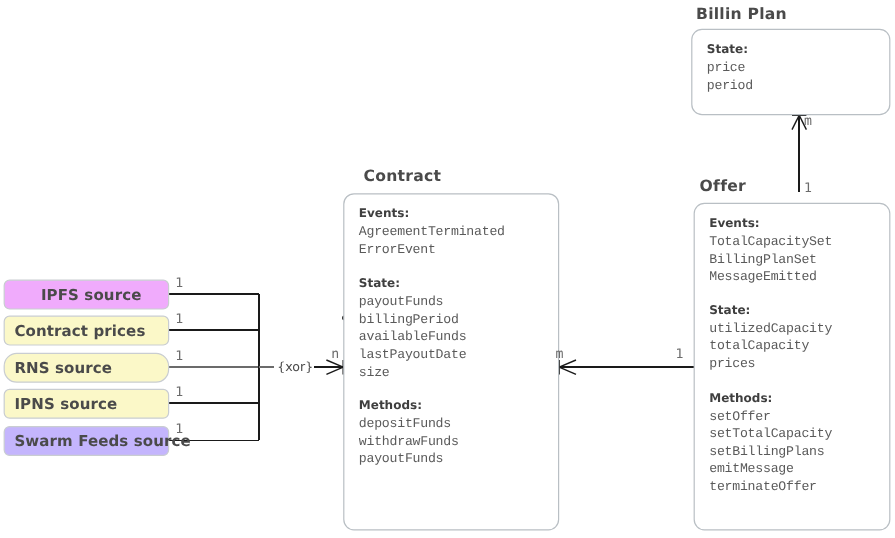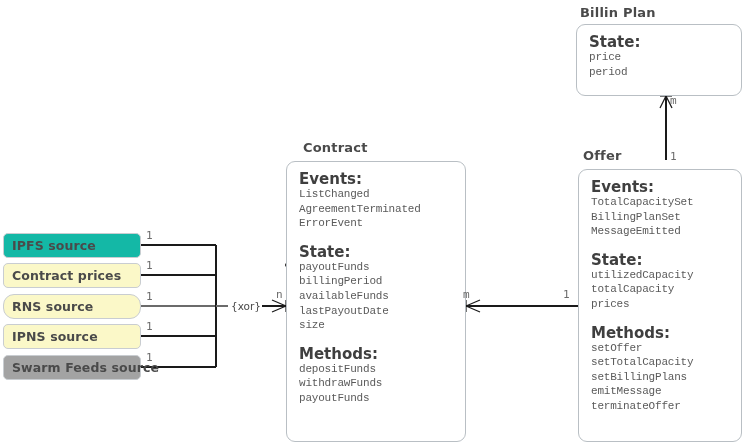--- a/index.html
+++ b/index.html
@@ -43,21 +43,21 @@
     box-sizing: border-box;
     background: #ffffff;
     border: 1.5px solid #b9bfc4;
     border-radius: 9px;
     padding: 9px 12px 10px 12px;
     overflow: hidden;
   }
   .sect-head {
     font-family: "DejaVu Sans", sans-serif;
     font-weight: bold;
-    font-size: 15px;
+    font-size: 10px;
     color: #3f3f3f;
     line-height: 16px;
     white-space: nowrap;
   }
   .sect-item {
     font-family: Liberation Mono, monospace;
     font-size: 11px;
     color: #5a5a5a;
     line-height: 14.6px;
     white-space: nowrap;
@@ -160,21 +160,20 @@
   <div class="entity-title" style="left:580px; top:5px;">Billin Plan</div>
   <div class="entity-box" id="box-billing-plan" style="left:576px; top:24px; width:166px; height:72px;">
     <div class="sect-head">State:</div>
     <div class="sect-item">price</div>
     <div class="sect-item">period</div>
   </div>
 
   <div class="entity-title" style="left:303px; top:140px;">Contract</div>
   <div class="entity-box" id="box-agreement" style="left:286px; top:161px; width:180px; height:281px;">
     <div class="sect-head">Events:</div>
-    <div class="sect-item">ListChanged</div>
     <div class="sect-item">AgreementTerminated</div>
     <div class="sect-item">ErrorEvent</div>
 
     <div class="sect-gap"></div>
 
     <div class="sect-head">State:</div>
     <div class="sect-item">payoutFunds</div>
     <div class="sect-item">billingPeriod</div>
     <div class="sect-item">availableFunds</div>
     <div class="sect-item">lastPayoutDate</div>
@@ -205,33 +204,33 @@
     <div class="sect-gap"></div>
 
     <div class="sect-head">Methods:</div>
     <div class="sect-item">setOffer</div>
     <div class="sect-item">setTotalCapacity</div>
     <div class="sect-item">setBillingPlans</div>
     <div class="sect-item">emitMessage</div>
     <div class="sect-item">terminateOffer</div>
   </div>
 
-  <div class="source-box" style="top:233px; background:#14b8a6;">
+  <div class="source-box" style="top:233px; background:#f0abfc;justify-content:center;">
     <span class="source-label">IPFS source</span>
   </div>
   <div class="source-box" style="top:263px; background:#fbf8c8;">
     <span class="source-label">Contract prices</span>
   </div>
   <div class="source-box" style="top:294px; background:#fbf8c8;border-radius:11px;">
     <span class="source-label">RNS source</span>
   </div>
   <div class="source-box" style="top:324px; background:#fbf8c8;">
     <span class="source-label">IPNS source</span>
   </div>
-  <div class="source-box" style="top:355px; background:#a3a3a3;">
+  <div class="source-box" style="top:355px; background:#c4b5fd;">
     <span class="source-label">Swarm Feeds source</span>
   </div>
 
   <div class="card-label" style="left:146px; top:229px;">1</div>
   <div class="card-label" style="left:146px; top:259px;">1</div>
   <div class="card-label" style="left:146px; top:290px;">1</div>
   <div class="card-label" style="left:146px; top:320px;">1</div>
   <div class="card-label" style="left:146px; top:351px;">1</div>
 
   <div class="xor-label" style="left:231px; top:300px;">{xor}</div>

